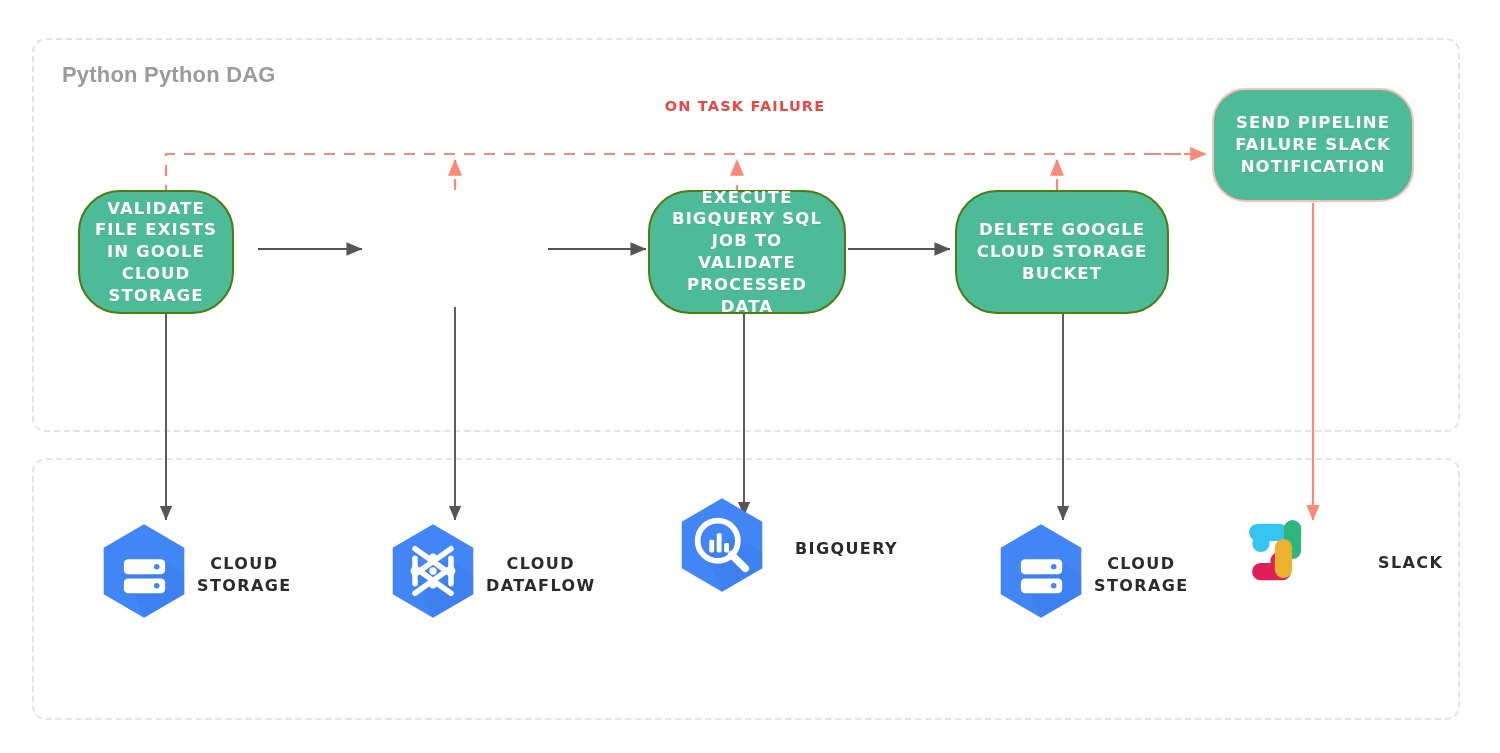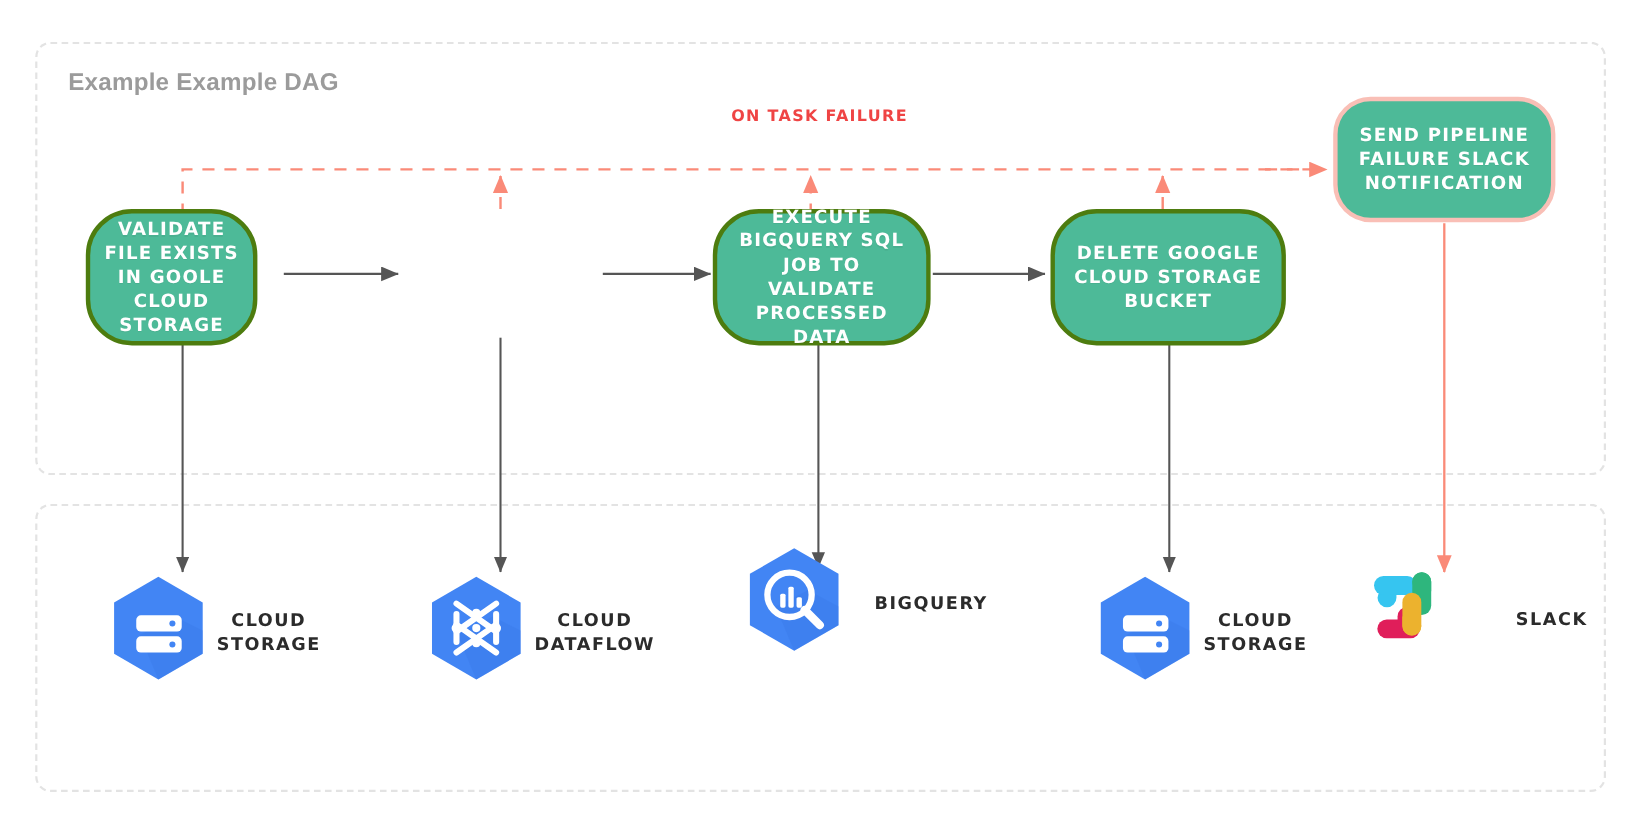--- a/index.html
+++ b/index.html
@@ -35,21 +35,21 @@
     color: #9b9b9b;
     letter-spacing: .2px;
     white-space: nowrap;
   }
 
   
   .task-node {
     position: absolute;
     box-sizing: border-box;
     background: #4dba98;
-    border: 4px solid #4d7c0f;
+    border: 2px solid #4d7c0f;
     border-radius: 42px;
     color: #ffffff;
     display: flex;
     align-items: center;
     justify-content: center;
     text-align: center;
     font-family: "DejaVu Sans", sans-serif;
     font-weight: bold;
     font-size: 16.5px;
     line-height: 1.32;
@@ -105,21 +105,21 @@
   }
 </style>
 </head>
 <body>
 
 <div id="canvas">
 
   <div class="region" id="dag-region"></div>
   <div class="region" id="svc-region"></div>
 
-  <div class="region-title">Example Example DAG</div>
+  <div class="region-title">Python Python DAG</div>
 
   <svg class="wires" viewBox="0 0 1500 753">
     <defs>
       <marker id="arrowGray" markerWidth="9" markerHeight="9" refX="7.4" refY="3.2" orient="auto" markerUnits="strokeWidth">
         <path d="M0,0 L7.6,3.2 L0,6.4 z" fill="#555555"></path>
       </marker>
       <marker id="arrowSalmon" markerWidth="9" markerHeight="9" refX="7.2" refY="3.2" orient="auto" markerUnits="strokeWidth">
         <path d="M0,0 L7.6,3.2 L0,6.4 z" fill="#fa8a78"></path>
       </marker>
     </defs>

